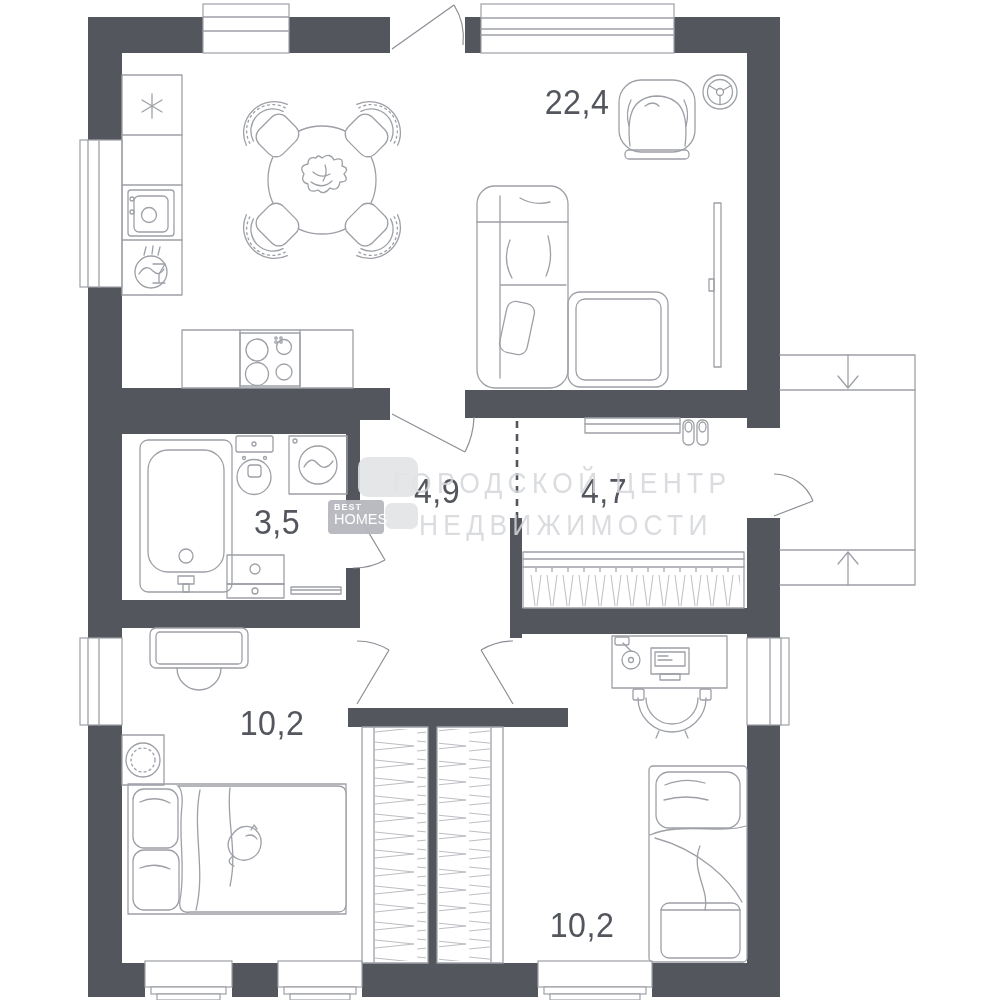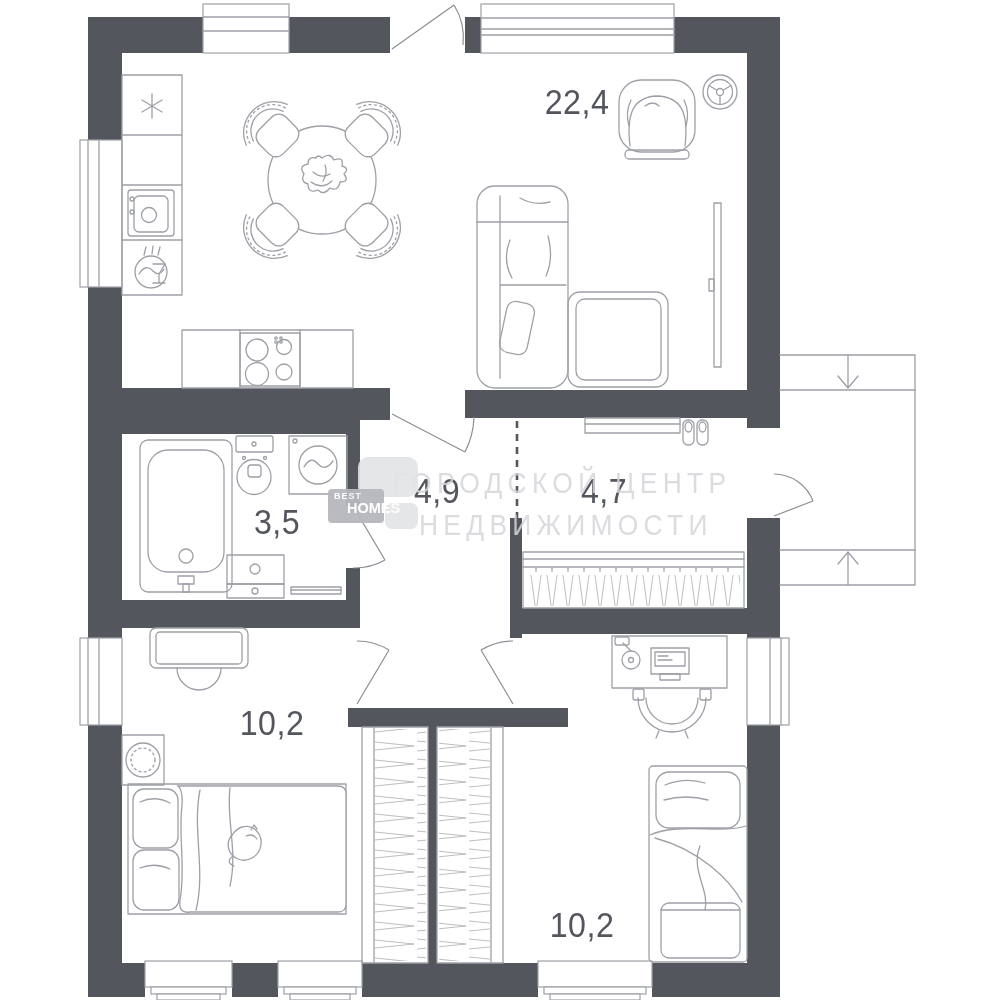--- a/index.html
+++ b/index.html
@@ -10,24 +10,24 @@
   .ln{fill:none;stroke:var(--line,#9da0a6);stroke-width:1.3;stroke-linecap:round;stroke-linejoin:round;}
   .lnf{fill:#fff;stroke:var(--line,#9da0a6);stroke-width:1.3;}
   .winf{fill:#fff;stroke:var(--line,#9da0a6);stroke-width:1.2;}
   .door{fill:none;stroke:#8b8e95;stroke-width:1.2;}
   .dash{fill:none;stroke:var(--wall,#54565e);stroke-width:2.6;stroke-dasharray:7 6;}
   .area-label{position:absolute;transform:translate(-50%,-50%) scaleX(.92);
       font-size:35px;color:var(--wall,#54565e);letter-spacing:.5px;white-space:nowrap;}
   .wm{position:absolute;color:var(--watermark,#d4d6da);opacity:.85;font-size:30px;
       letter-spacing:6px;white-space:nowrap;transform:scaleX(.88);transform-origin:left top;}
   .logo-sq{position:absolute;background:#e2e3e6;opacity:.9;}
-  .logo-badge{position:absolute;left:328px;top:489px;width:56px;height:34px;background:#b6b8be;
+  .logo-badge{position:absolute;left:328px;top:500px;width:56px;height:34px;background:#b6b8be;
       border-radius:4px;color:#fff;padding:3px 0 0 6px;box-sizing:border-box;opacity:.95;}
   .logo-badge .t1{font-size:9px;font-weight:bold;letter-spacing:1px;line-height:1;}
-  .logo-badge .t2{font-size:14.5px;font-weight:bold;line-height:1.05;margin-left:13px;}
+  .logo-badge .t2{font-size:14.5px;font-weight:normal;line-height:1.05;}
 </style>
 </head>
 <body>
 
 <div class="stage">
 <svg viewBox="0 0 1000 1000" width="1000" height="1000">
   <defs>
     <pattern id="hatchV" width="16" height="41" patternUnits="userSpaceOnUse">
       <path d="M3,1 L8,39 M13,1 L8,39" fill="none" stroke="#b3b5ba" stroke-width="0.9"></path>
     </pattern>

